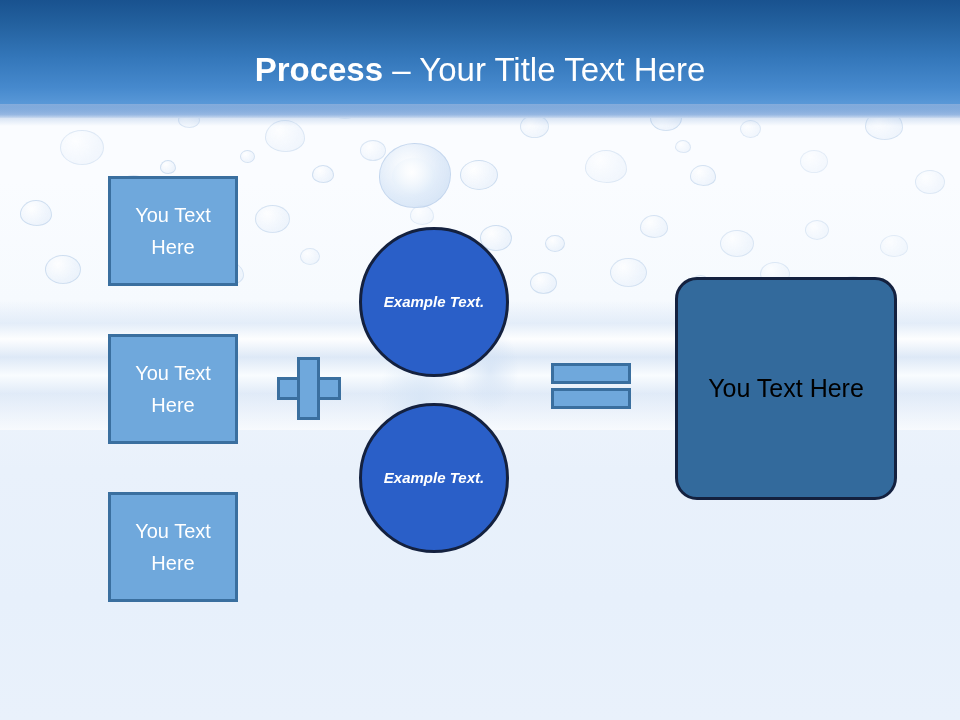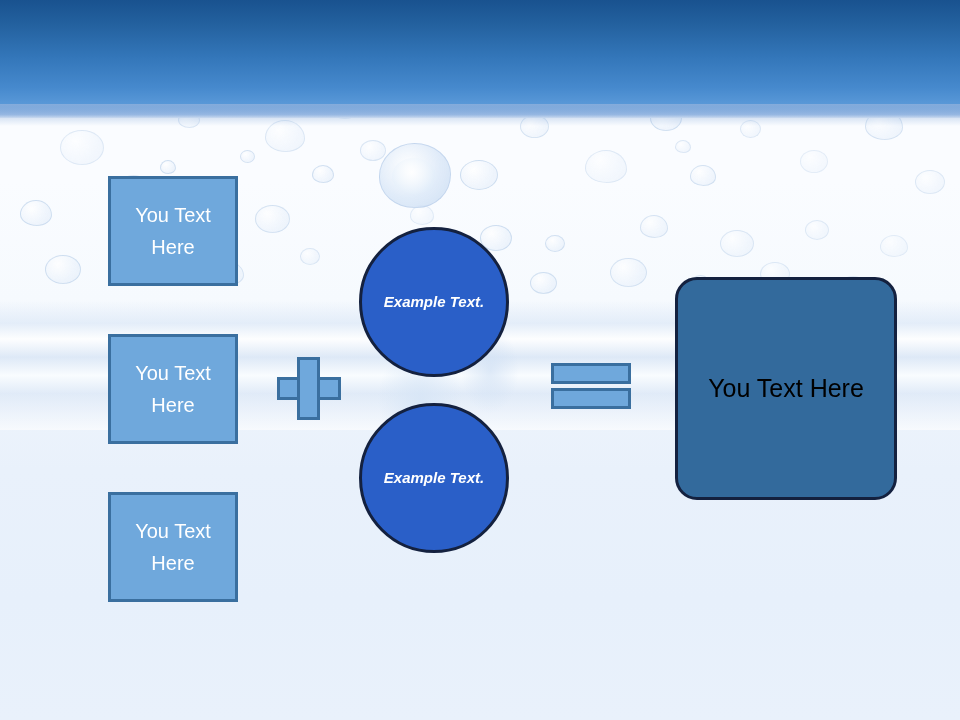--- a/index.html
+++ b/index.html
@@ -314,20 +314,23 @@
       <div class="bub flat" style="left: 160px; top: 160px; width: 14px; height: 12px; opacity: 0.87;"></div>
       <div class="bub" style="left: 240px; top: 150px; width: 13px; height: 11px; opacity: 0.79;"></div>
       <div class="bub" style="left: 350px; top: 95px; width: 15px; height: 12px; opacity: 0.71;"></div>
       <div class="bub flat" style="left: 675px; top: 140px; width: 14px; height: 11px; opacity: 0.63;"></div>
     </div>
   <div class="droplet"></div>
   <div class="droplet-core"></div>
 
   <div class="header"></div>
   <div class="header-fade"></div>
+  <div class="title">
+    <span class="strong">Process</span><span class="light"> – Your Title Text Here</span>
+  </div>
 
   <div class="text-box" id="box1">
     <span>You Text Here</span>
   </div>
   <div class="text-box" id="box2">
     <span>You Text Here</span>
   </div>
   <div class="text-box" id="box3">
     <span>You Text Here</span>
   </div>

